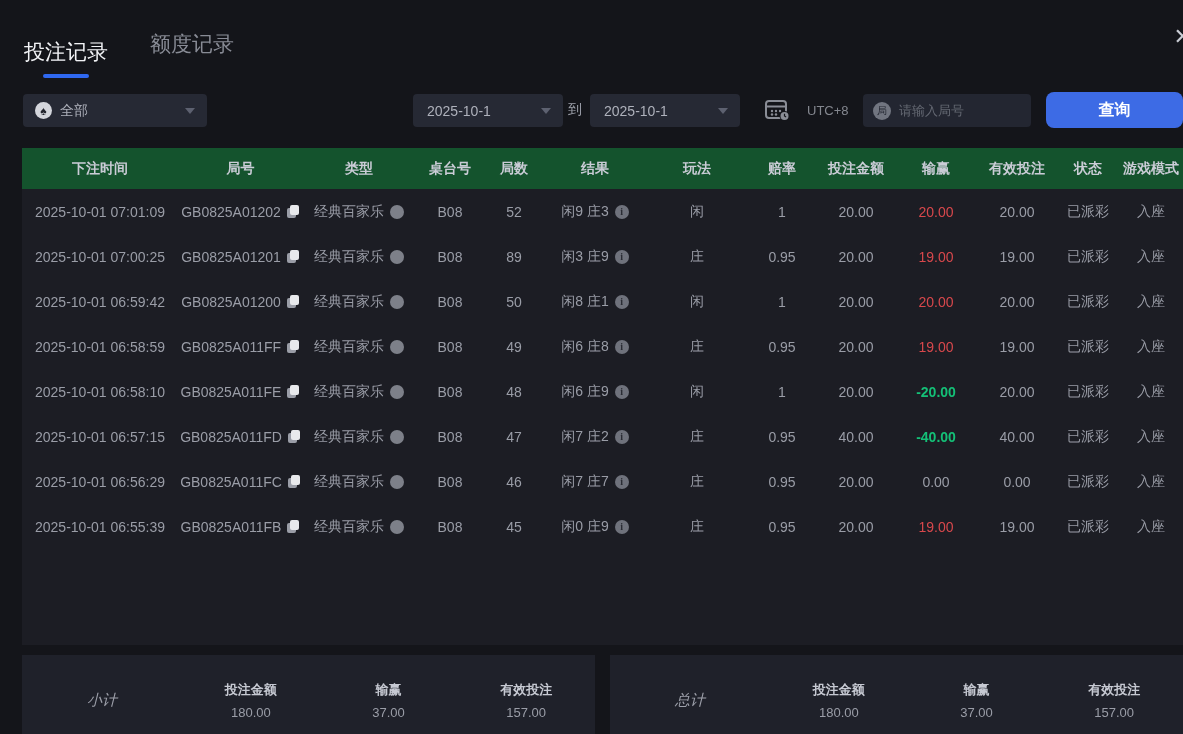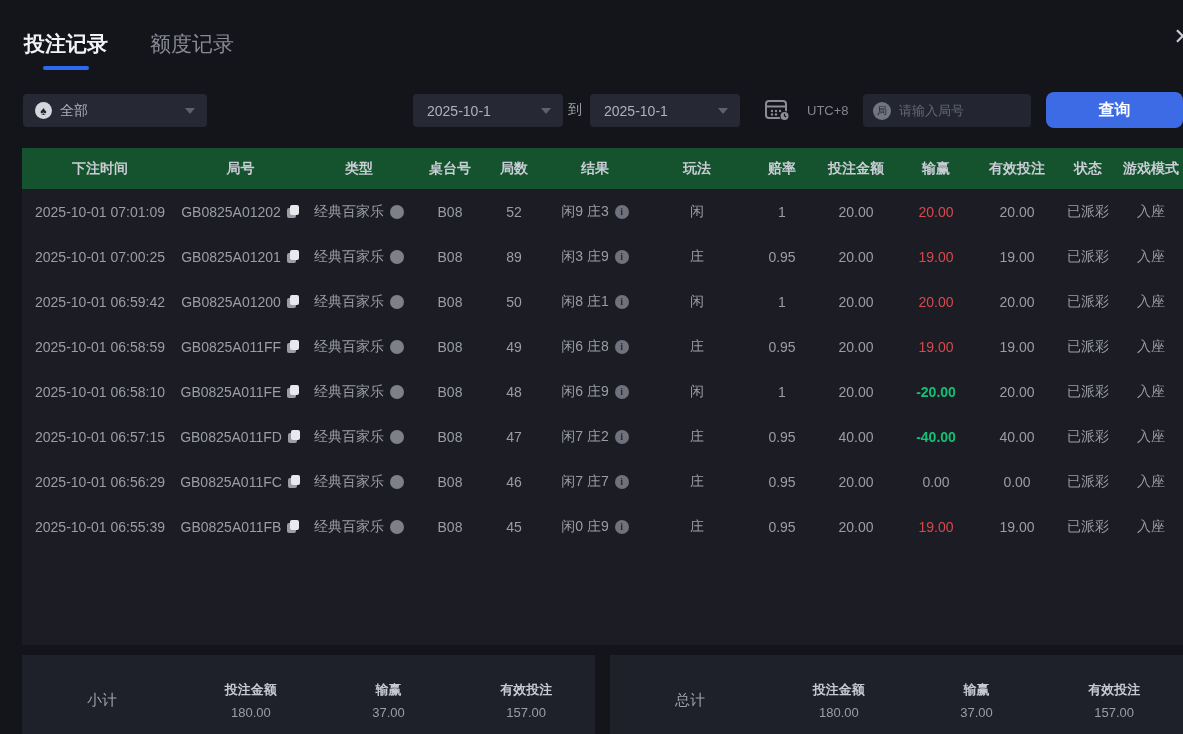--- a/index.html
+++ b/index.html
@@ -6,21 +6,21 @@
   html,body { width:1183px; height:734px; overflow:hidden; }
   body {
     background:#14151a;
     font-family:"Liberation Sans","DejaVu Sans",sans-serif;
     color:#9da0aa;
     position:relative;
   }
   
   .tabs { position:absolute; left:24px; top:30px; display:flex; gap:42px; }
   .tab { font-size:21px; color:#85889296; color:#888b95; cursor:pointer; padding-bottom:10px; position:relative; }
-  .tab.active { color:#f2f3f6; font-weight:bold; }
+  .tab.active { color:#f2f3f6; font-weight:normal;margin-top:8px; }
   .tab.active::after {
     content:""; position:absolute; left:50%; transform:translateX(-50%);
     bottom:-2px; width:46px; height:4px; border-radius:2px; background:#2f68f0;
   }
   .close-x {
     position:absolute; top:24px; right:-9px; font-size:22px; color:#c9ccd4; cursor:pointer;
   }
   
   .filters { position:absolute; top:94px; left:0; width:100%; height:33px; }
   .ctl {
@@ -99,21 +99,21 @@
   }
   .red { color:#d8484c; }
   .green { color:#14c077;font-weight:bold; }
   
   .summary {
     position:absolute; top:655px; height:90px; background:#1f212a;
     display:flex; align-items:center;
   }
   .summary.left { left:22px; width:573px; }
   .summary.right { left:610px; width:573px; }
-  .sum-label { width:160px; text-align:center; font-size:15px; color:#9da0aa; }
+  .sum-label { width:160px; text-align:center; font-size:15px; color:#9da0aa;font-style:italic; }
   .sum-col { flex:1; text-align:center; }
   .sum-col .k { font-size:13px; font-weight:bold; color:#c6c9d2; margin-bottom:6px; }
   .sum-col .v { font-size:13px; color:#9a9da7; }
   svg { display:block; }
 </style>
 </head>
 <body>
 
 <div class="tabs">
   <div class="tab active">投注记录</div>

